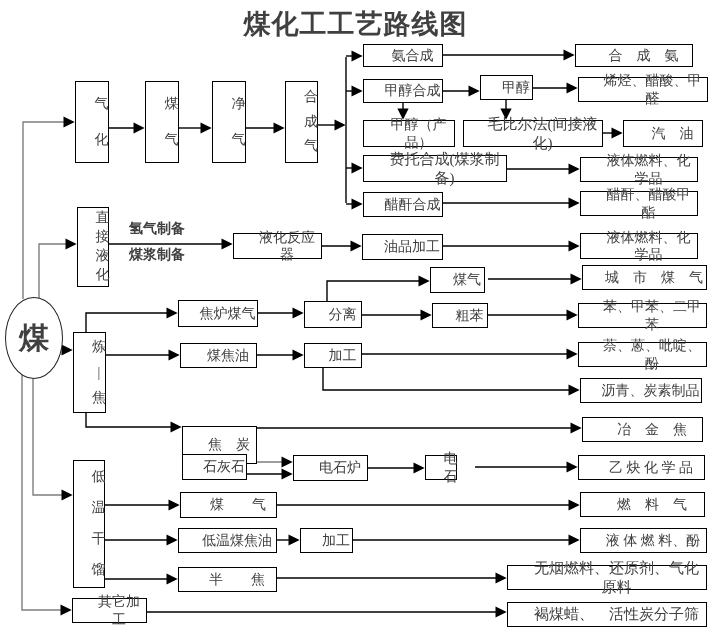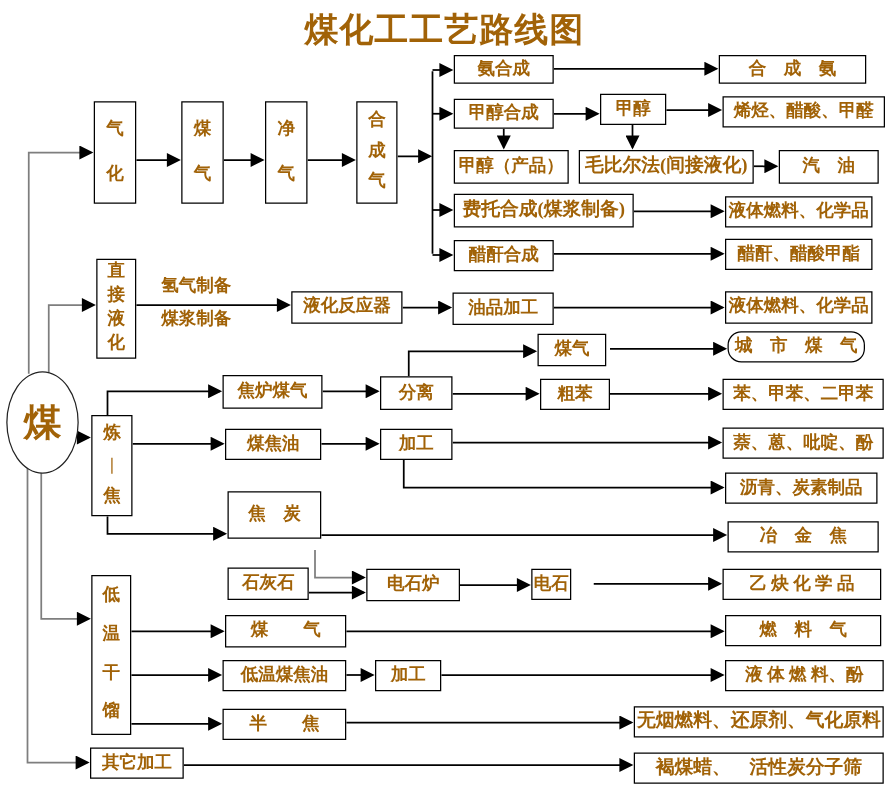--- a/index.html
+++ b/index.html
@@ -1,29 +1,29 @@
 <!DOCTYPE html>
 <html><head>
 <meta charset="utf-8">
 <style>
   html,body{margin:0;padding:0;background:#fff;}
   #stage{
     position:relative;width:711px;height:639px;background:#ffffff;
-    font-family:"Liberation Serif","DejaVu Serif",serif;color:#a16207;
+    font-family:"Liberation Serif","DejaVu Serif",serif;color:#404040;
     overflow:hidden;
   }
   #wires{position:absolute;left:0;top:0;width:711px;height:639px;}
   .ln{stroke:#000000;stroke-width:1.4;fill:none;marker-end:url(#arw);}
   .lng{stroke:#7e7e7e;}
   .nomk{marker-end:none;}
   .bx{
     position:absolute;box-sizing:border-box;border:1.6px solid #000;background:#fff;
     display:flex;align-items:center;justify-content:center;
-    font-size:14px;font-weight:bold;line-height:1.25;text-align:center;
-    white-space:pre-line;z-index:2;
+    font-size:14px;font-weight:normal;line-height:1.25;text-align:center;
+    white-space:pre-line;z-index:2;padding-left:19px;
   }
   .v2{line-height:2.55;}
   .v3{line-height:1.78;}
   .v3g{line-height:1.85;}
   .v4{line-height:1.35;}
   .v4t{line-height:2.2;}
   .small{font-size:15px;}
   #title{
     position:absolute;left:0;right:0;top:6px;text-align:center;
     font-size:27px;font-weight:bold;letter-spacing:1px;z-index:2;
@@ -146,27 +146,27 @@
   <div class="bx" style="left:362px;top:234px;width:81px;height:26px;">油品加工</div>
   <div class="bx" style="left:580px;top:233px;width:118px;height:26px;">液体燃料、化学品</div>
 
   <div class="bx v3g" style="left:73px;top:332px;width:33px;height:81px;">炼
 |
 焦</div>
   <div class="bx" style="left:178px;top:300px;width:80px;height:27px;">焦炉煤气</div>
   <div class="bx" style="left:304px;top:301px;width:58px;height:27px;">分离</div>
   <div class="bx" style="left:430px;top:267px;width:55px;height:26px;">煤气</div>
   <div class="bx" style="left:432px;top:303px;width:56px;height:25px;">粗苯</div>
-  <div class="bx" style="left:582px;top:265px;width:110px;height:25px;border-radius:11px;">城　市　煤　气</div>
+  <div class="bx" style="left:582px;top:265px;width:125px;height:25px;">城　市　煤　气</div>
   <div class="bx" style="left:578px;top:303px;width:129px;height:25px;">苯、甲苯、二甲苯</div>
   <div class="bx" style="left:180px;top:343px;width:77px;height:25px;">煤焦油</div>
   <div class="bx" style="left:304px;top:343px;width:58px;height:25px;">加工</div>
   <div class="bx" style="left:578px;top:342px;width:129px;height:25px;">萘、蒽、吡啶、酚</div>
   <div class="bx" style="left:580px;top:378px;width:122px;height:25px;">沥青、炭素制品</div>
-  <div class="bx" style="left:182px;top:393px;width:75px;height:38px;">焦　炭</div>
+  <div class="bx" style="left:182px;top:426px;width:75px;height:38px;">焦　炭</div>
   <div class="bx" style="left:582px;top:417px;width:121px;height:25px;">冶　金　焦</div>
 
   <div class="bx" style="left:182px;top:454px;width:65px;height:26px;">石灰石</div>
   <div class="bx" style="left:293px;top:455px;width:75px;height:26px;">电石炉</div>
   <div class="bx" style="left:425px;top:455px;width:32px;height:25px;">电石</div>
   <div class="bx" style="left:578px;top:455px;width:127px;height:25px;">乙 炔 化 学 品</div>
 
   <div class="bx v4t" style="left:73px;top:460px;width:32px;height:128px;">低
 温
 干

